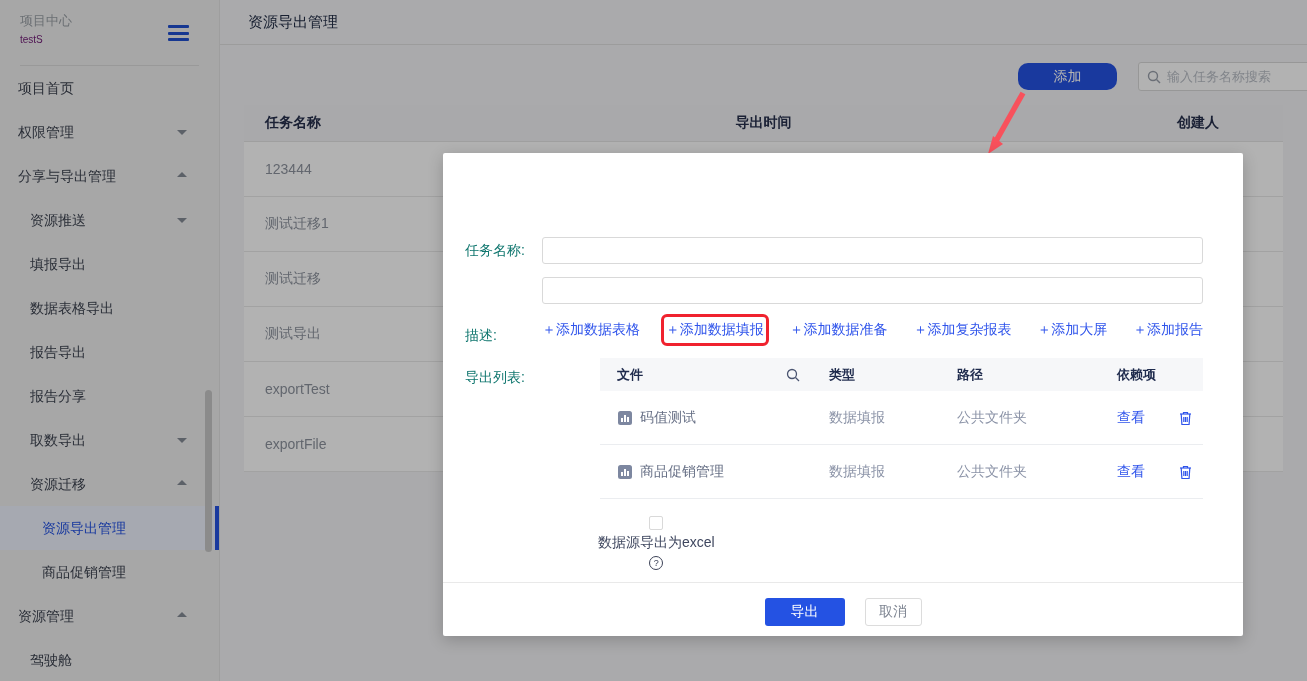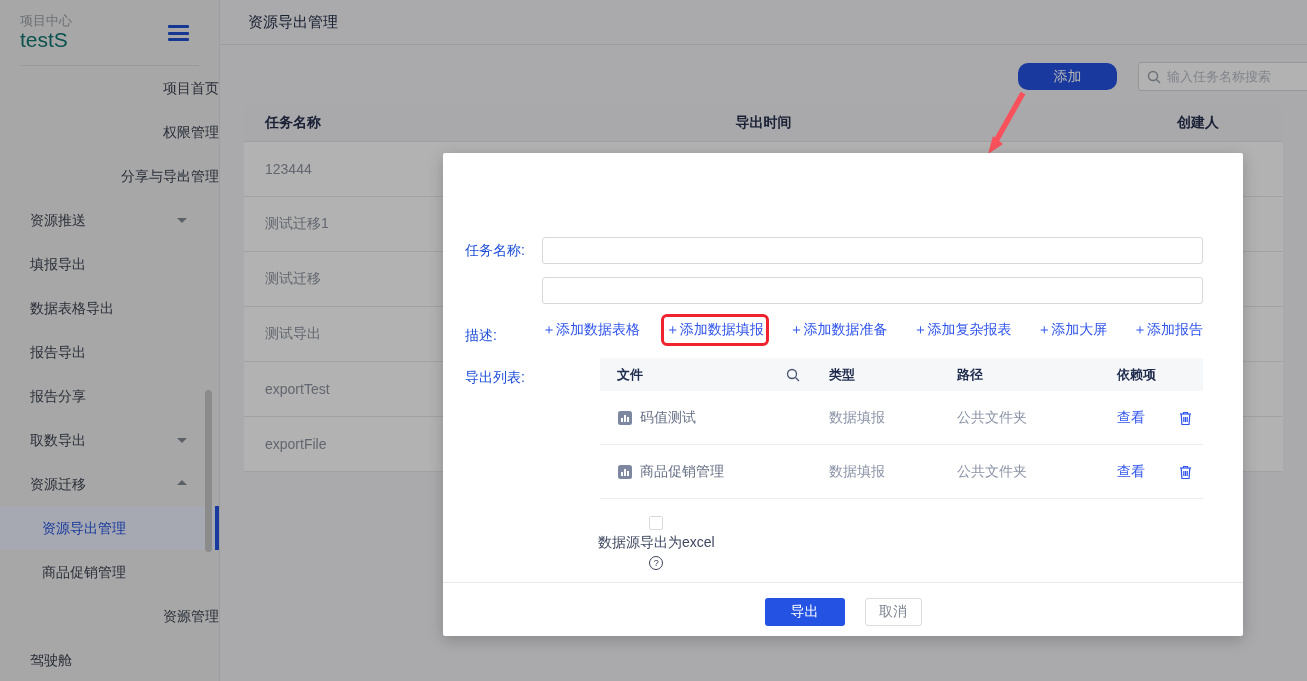--- a/index.html
+++ b/index.html
@@ -7,28 +7,28 @@
   .app {
     position:relative; width:1307px; height:681px; overflow:hidden;
     background:#f4f4f6; font-family:"Liberation Sans","DejaVu Sans",sans-serif;
     -webkit-font-smoothing:antialiased;
   }
   
   .sidebar { position:absolute; left:0; top:0; bottom:0; width:220px;
     background:#f0f0f0; border-right:1px solid #e3e3e3; z-index:1; }
   .side-top { position:relative; padding:12px 20px 0 20px; height:65px; }
   .proj-label { font-size:13px; color:#9aa0a6; line-height:17px; }
-  .proj-name  { font-size:21px; color:#0f766e; line-height:21px; }
+  .proj-name  { font-size:10px; color:#701a75; line-height:21px; }
   .burger { position:absolute; right:30px; top:25px; width:21px; cursor:pointer; }
   .burger div { height:3px; background:#2050d0; border-radius:1px; margin-bottom:3.5px; }
   .side-divider { border-top:1px solid #dcdcdc; margin:0 20px; }
   .nav { position:absolute; left:0; right:0; top:66px; }
   .nav-item { position:relative; height:44px; line-height:44px; font-size:14px;
     color:#3d4350; cursor:pointer; white-space:nowrap; }
-  .lv0 { padding-left:18px;text-align:right; } .lv1 { padding-left:30px; } .lv2 { padding-left:42px; }
+  .lv0 { padding-left:18px; } .lv1 { padding-left:30px; } .lv2 { padding-left:42px; }
   .nav-item.active { background:#eef3fe; color:#2452e3; }
   .nav-item.active::after { content:""; position:absolute; right:0; top:0; bottom:0;
     width:4px; background:#2452e3; }
   .chev { position:absolute; right:32px; top:50%; width:0; height:0; }
   .chev.down { margin-top:-2px; border-left:5px solid transparent; border-right:5px solid transparent; border-top:5px solid #858b96; }
   .chev.up   { margin-top:-4px; border-left:5px solid transparent; border-right:5px solid transparent; border-bottom:5px solid #858b96; }
   .side-scroll { position:absolute; right:7px; top:390px; width:7px; height:162px;
     background:#c7c7c7; border-radius:4px; }
   
   .main { position:absolute; left:220px; top:0; right:0; bottom:0; }
@@ -53,21 +53,21 @@
   .t-body-row .c1 { padding-left:21px; }
   
   .overlay { position:absolute; inset:0; background:rgba(0,0,0,0.30); z-index:10; }
   .arrow { position:absolute; left:975px; top:86px; z-index:20; }
   
   .modal { position:absolute; left:443px; top:153px; width:800px; height:483px;
     background:#fff; border-radius:2px; box-shadow:0 4px 16px rgba(0,0,0,0.2); z-index:30; }
   .modal-header { position:relative; height:38px; border-bottom:1px solid #e9e9e9; }
   .modal-title { position:absolute; left:22px; top:10px; font-size:15px; font-weight:500; color:#1f2b4d; }
   .modal-close { position:absolute; right:18px; top:9px; font-size:16px; color:#9aa0ab; cursor:pointer; line-height:20px; }
-  .f-label { position:absolute; left:22px; font-size:14px; color:#1d4ed8; line-height:27px; }
+  .f-label { position:absolute; left:22px; font-size:14px; color:#0f766e; line-height:27px; }
   .f-input { position:absolute; left:99px; width:661px; height:27px;
     border:1px solid #d9d9d9; border-radius:3px; font-size:13px; color:#333; padding:0 8px; outline:none; }
   .add-links { position:absolute; left:99px; top:163px; width:661px; height:28px;
     display:flex; justify-content:space-between; align-items:center; gap:14px; }
   .add-link { font-size:14px; color:#2f54eb; cursor:pointer; white-space:nowrap; position:relative; }
   .red-box { position:absolute; inset:-7px -5px; border:3px solid #f0222e; border-radius:6px; pointer-events:none; }
   .exp-table { position:absolute; left:157px; top:205px; width:603px; }
   .e-row { display:grid; grid-template-columns:212px 128px 160px 1fr; align-items:center; }
   .e-head { height:33px; background:#f6f7f9; font-size:13px; font-weight:700; color:#1f2b4d; }
   .e-head > div, .e-body-row > div { padding-left:17px; }

